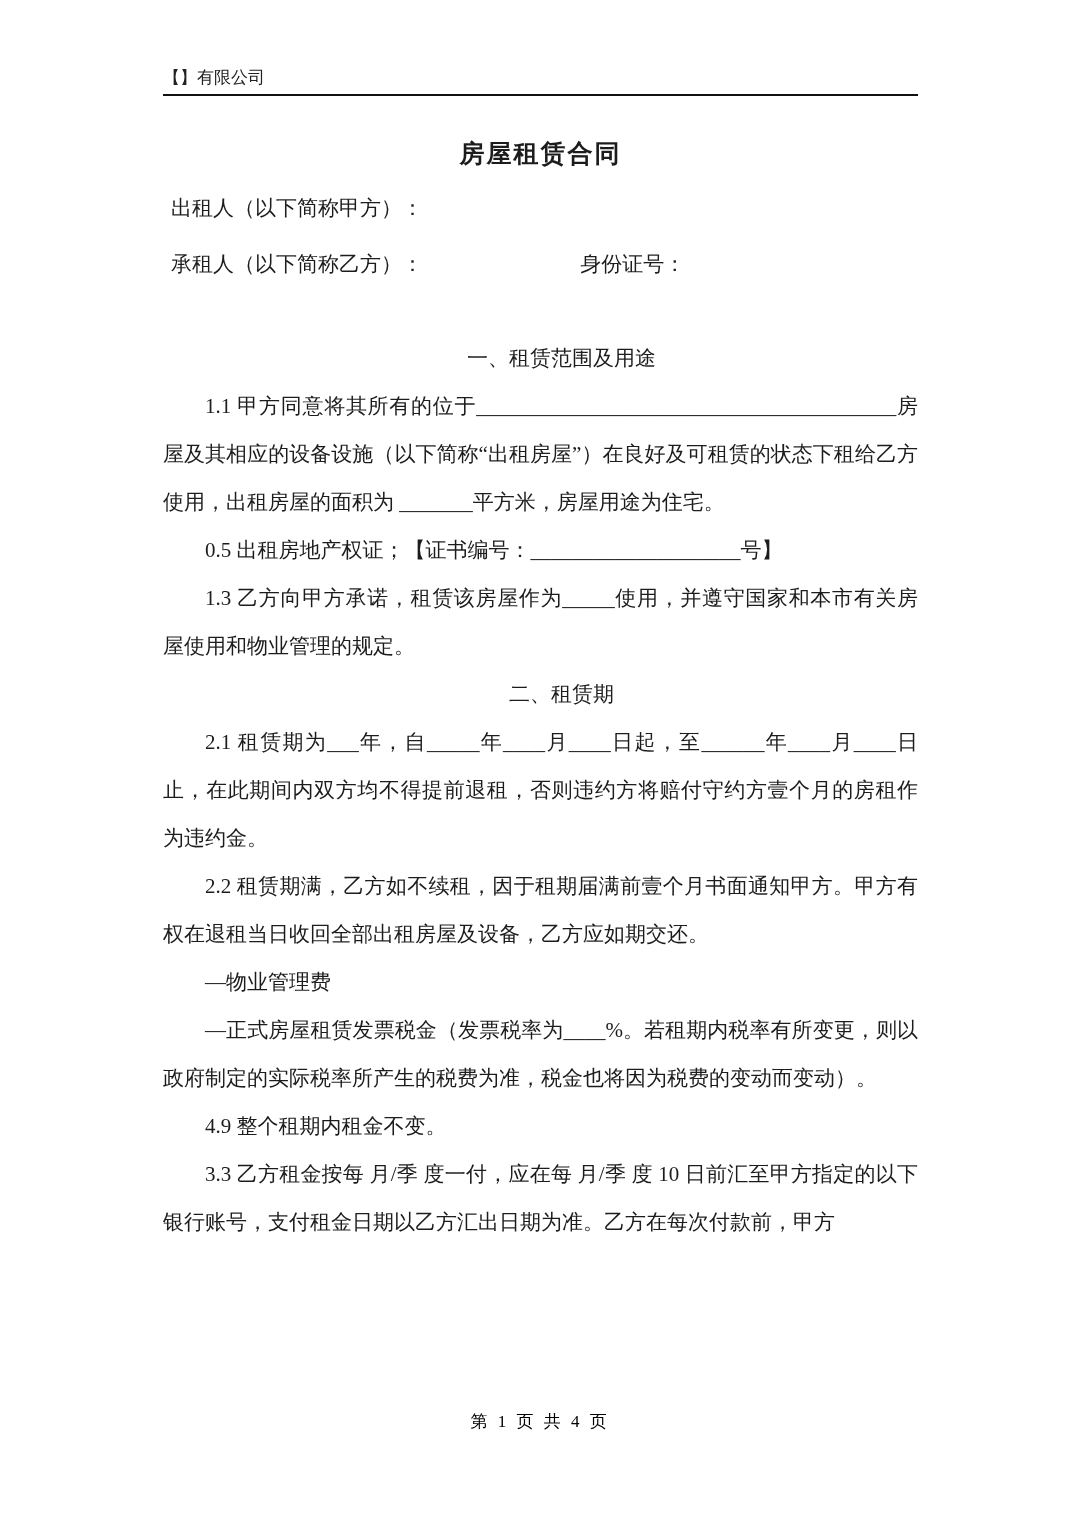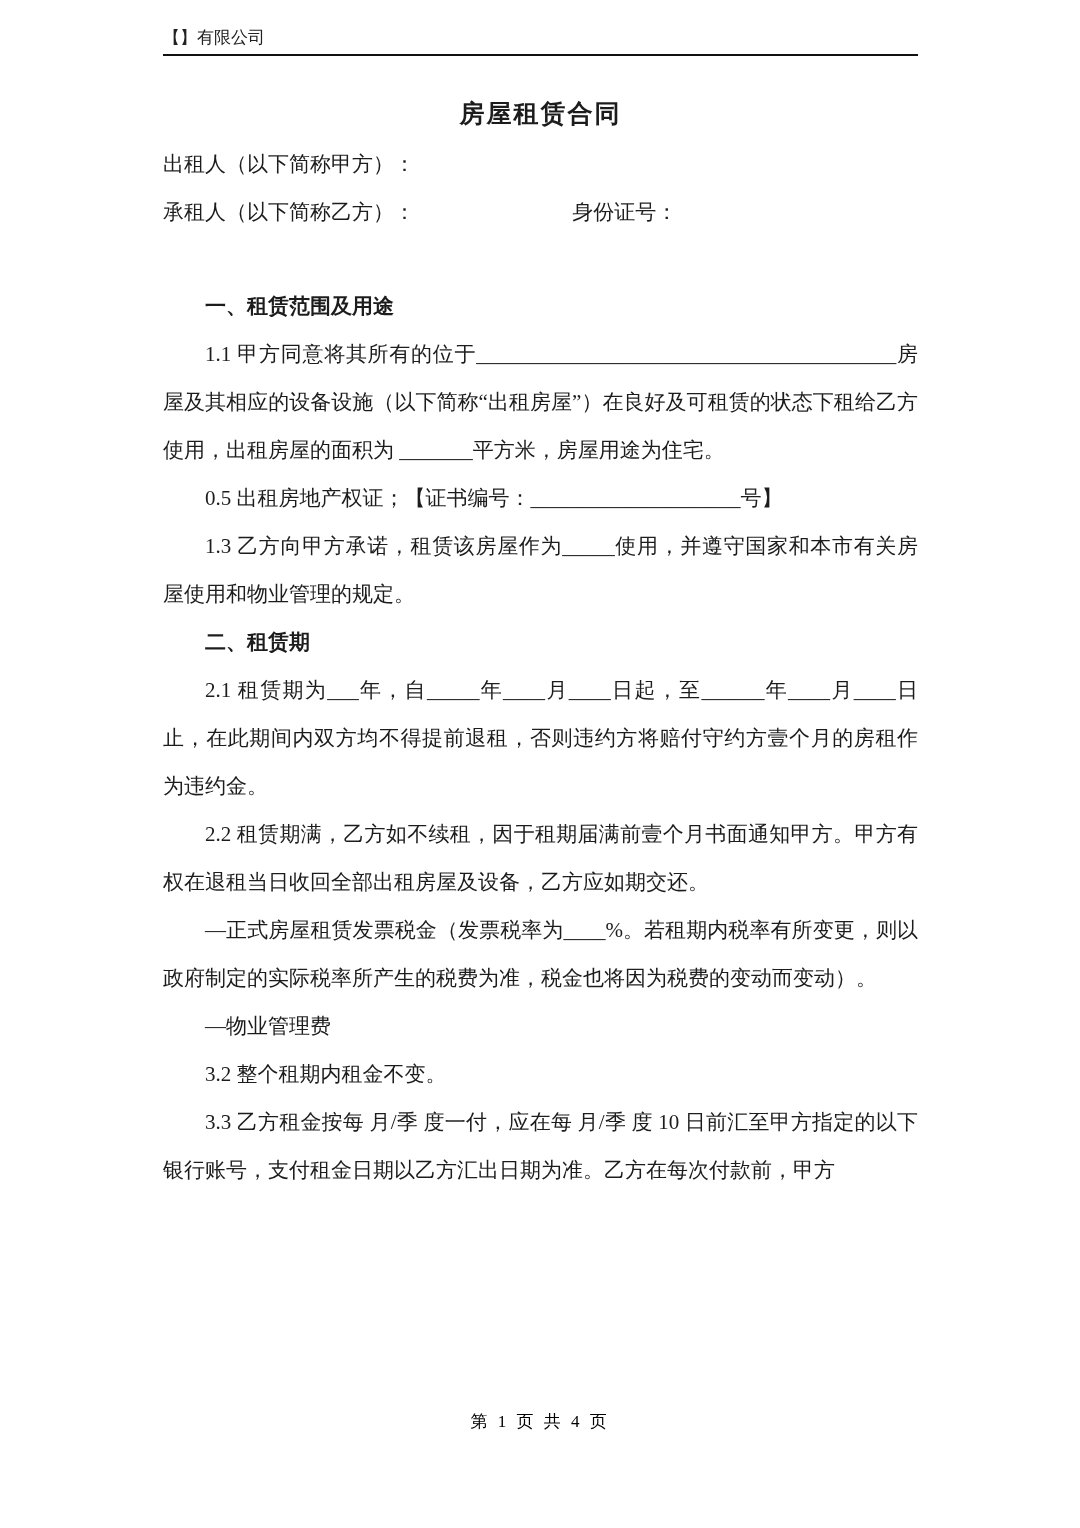--- a/index.html
+++ b/index.html
@@ -1,56 +1,56 @@
 <!DOCTYPE html>
 <html><head>
 <meta charset="utf-8">
 <style>
   html,body { margin:0; padding:0; background:#ffffff; }
   .page {
     position:relative;
     width:1080px; height:1528px;
     background:#ffffff;
     box-sizing:border-box;
-    padding:26px 162px 0 163px;
+    padding:66px 162px 0 163px;
     font-family:"Liberation Serif","DejaVu Serif",serif;
     color:#1c1c1c;
     overflow:hidden;
   }
   .header {
     font-size:17px;
     color:#222;
     padding-bottom:5px;
     border-bottom:2px solid #111;
   }
   .title {
     margin:36px 0 4px 0;
     text-align:center;
     font-size:25px;
     font-weight:bold;
     letter-spacing:2px;
     line-height:44px;
   }
   .party {
-    margin:0;
+    margin:8px;
     font-size:21px;
     line-height:48px;
   }
   .id-label { margin-left:152px; }
   .doc-body { }
   .doc-body p.para {
     margin:0;
     font-size:21px;
     line-height:48px;
     text-align:justify;
     text-indent:2em;
   }
   .doc-body p.para.heading {
-    font-weight:bold;
-    text-align:left;
+    font-weight:normal;
+    text-align:center;
   }
   .doc-body p.para:first-child { margin-top:46px; }
   .u {
     text-underline-offset:5px;
     text-decoration-thickness:1.5px;
   }
   .footer {
     position:absolute;
     left:0; right:0;
     bottom:95px;
@@ -81,23 +81,23 @@
   </p>
 
   <div class="doc-body">
       <p class="para heading"><span>一、租赁范围及用途</span></p>
       <p class="para"><span>1.1 甲方同意将其所有的位于</span><span>________________________________________</span><span>房屋及其相应的设备设施（以下简称“出租房屋”）在良好及可租赁的状态下租给乙方使用，出租房屋的面积为 </span><span>_______</span><span>平方米，房屋用途为</span><span class="u">住宅</span><span>。</span></p>
       <p class="para"><span>0.5 出租</span><span class="u">房地产权证</span><span>；【证书编号：</span><span>____________________</span><span>号】</span></p>
       <p class="para"><span>1.3 乙方向甲方承诺，租赁该房屋作为</span><span>_____</span><span>使用，并遵守国家和本市有关房屋使用和物业管理的规定。</span></p>
       <p class="para heading"><span>二、租赁期</span></p>
       <p class="para"><span>2.1 租赁期为</span><span>___</span><span>年，自</span><span>_____</span><span>年</span><span>____</span><span>月</span><span>____</span><span>日起，至</span><span>______</span><span>年</span><span>____</span><span>月</span><span>____</span><span>日止，在此期间内双方均不得提前退租，否则违约方将赔付守约方</span><span class="u">壹</span><span>个月的房租作为违约金。</span></p>
       <p class="para"><span>2.2 租赁期满，乙方如不续租，因于租期届满前壹个月书面通知甲方。甲方有权在退租当日收回全部出租房屋及设备，乙方应如期交还。</span></p>
+      <p class="para"><span>—物业管理费</span></p>
       <p class="para"><span>—正式房屋租赁发票税金（发票税率为</span><span>____</span><span>%。若租期内税率有所变更，则以政府制定的实际税率所产生的税费为准，税金也将因为税费的变动而变动）。</span></p>
-      <p class="para"><span>—物业管理费</span></p>
-      <p class="para"><span>3.2 整个租期内租金不变。</span></p>
+      <p class="para"><span>4.9 整个租期内租金不变。</span></p>
       <p class="para"><span>3.3 乙方租金按每</span><span class="u"> 月/季 </span><span>度一付，应在每</span><span class="u"> 月/季 </span><span>度 </span><span class="u">10</span><span> 日前汇至甲方指定的以下银行账号，支付租金日期以乙方汇出日期为准。乙方在每次付款前，甲方</span></p>
     </div>
 
   <div class="footer">
     <span>第 1 页 共 4 页</span>
   </div>
 
 </div>
 
 </body></html>

